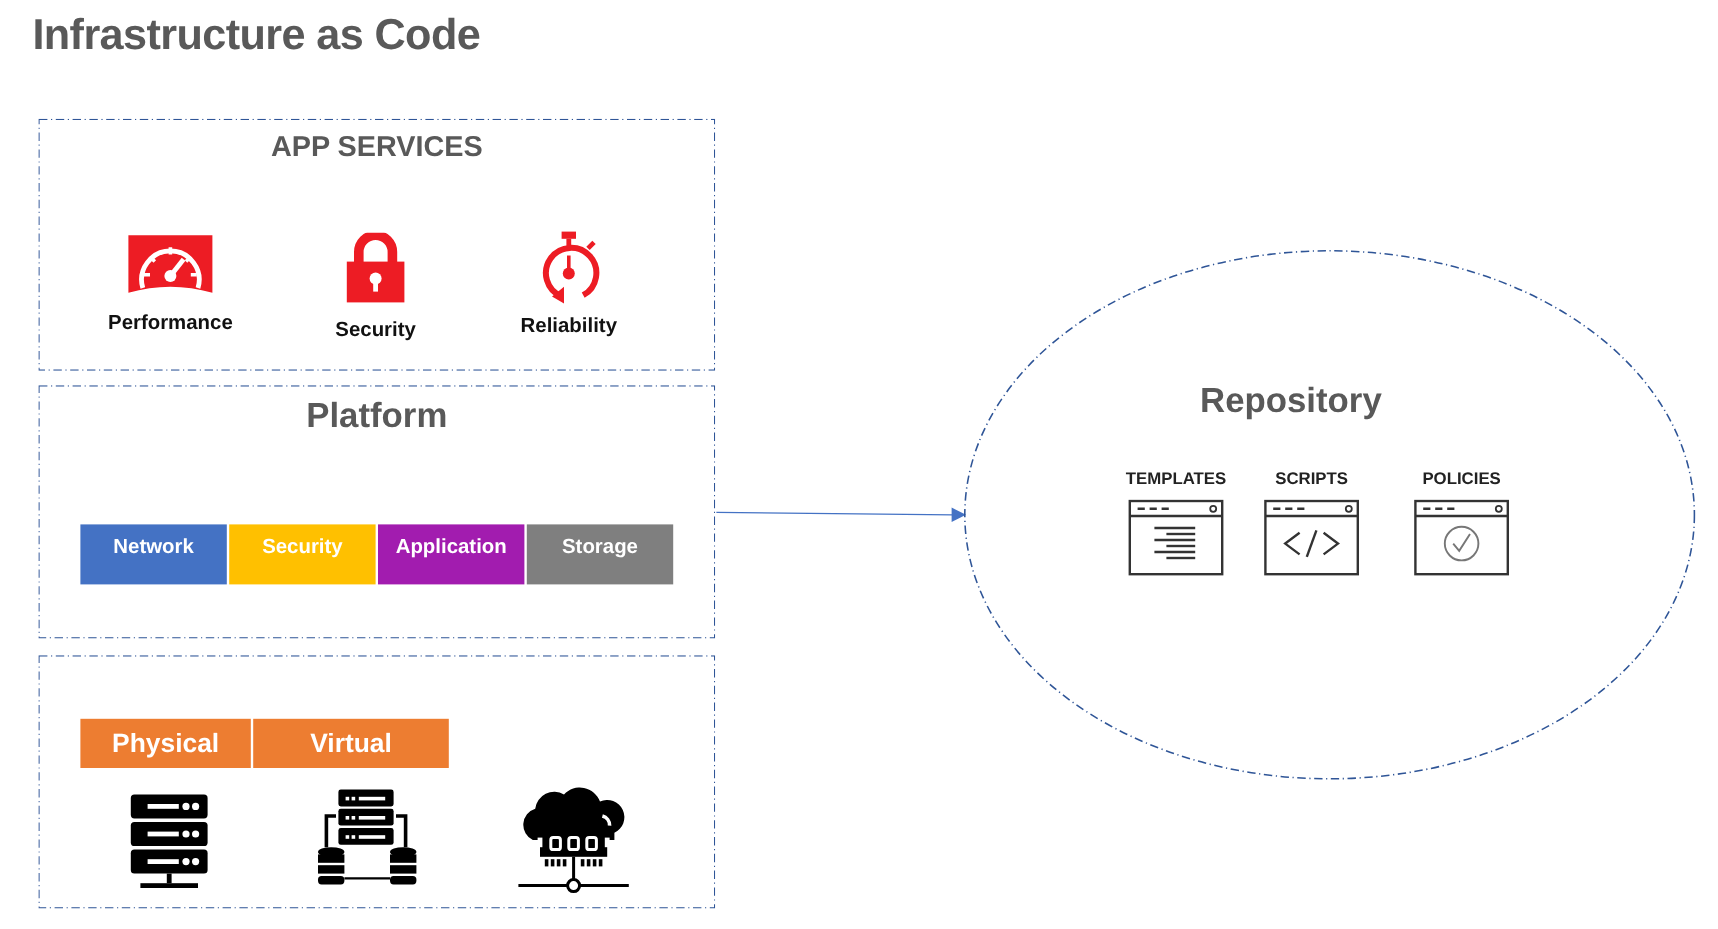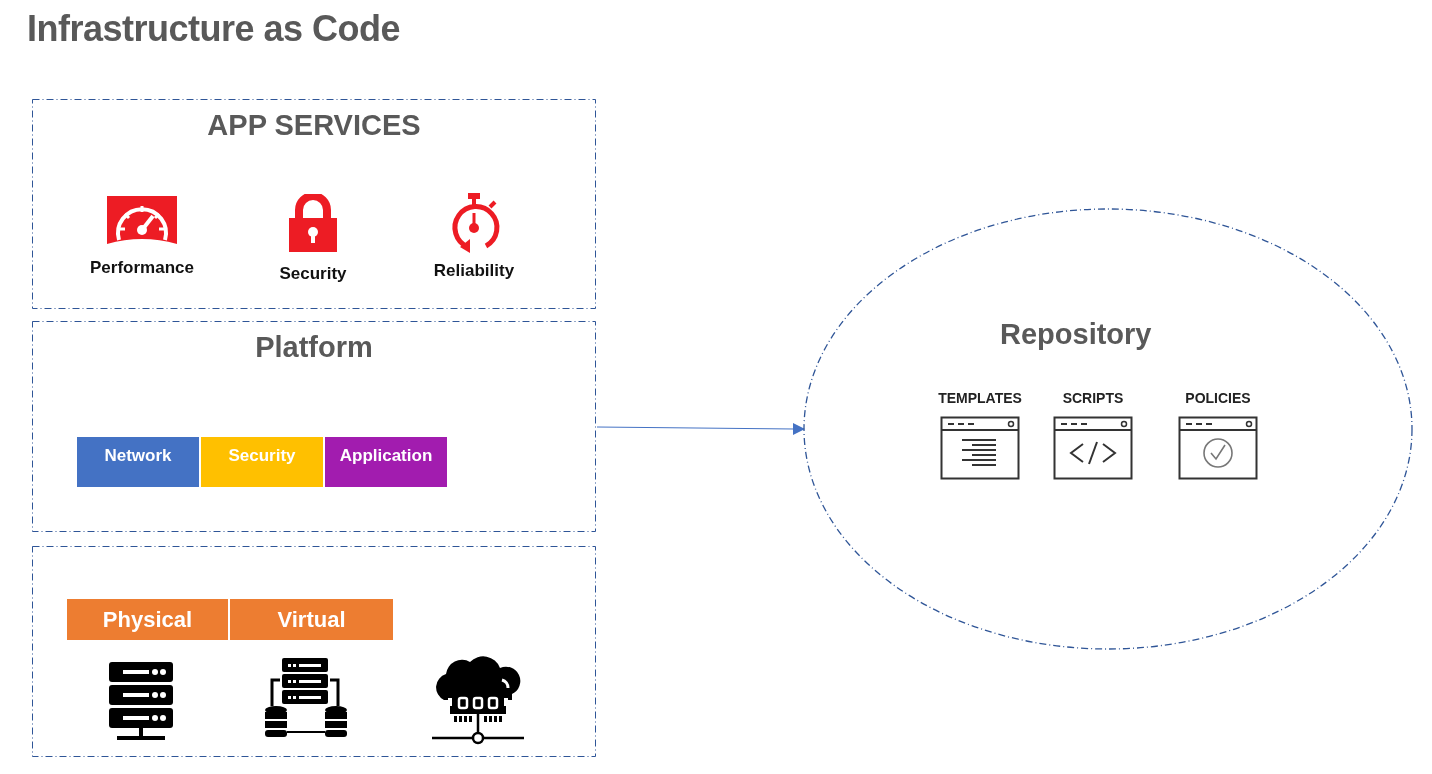--- a/index.html
+++ b/index.html
@@ -29,21 +29,21 @@
 </style>
 </head>
 <body>
 
 <div class="title">Infrastructure as Code</div>
 
 <div class="panel" id="app">
   <svg class="border" width="564" height="210">
     <rect x="0.5" y="0.5" width="563" height="209" fill="none" stroke="#2f5597" stroke-width="1" stroke-dasharray="7,3,1,3"></rect>
   </svg>
-  <div class="panel-title" style="top:10px;font-size:29px;">APP SERVICES</div>
+  <div class="panel-title" style="top:10px;font-size:24px;">APP SERVICES</div>
 
   <div class="svc" style="left:40px;top:95px;">
     <svg width="74" height="54" viewBox="0 0 74 54">
       <path d="M2 2 H72 V50 Q37 40 2 50 Z" fill="#ed1c24"></path>
       <path d="M14 46 A24 24 0 1 1 60 46" fill="none" stroke="#fff" stroke-width="4"></path>
       <line x1="37" y1="12" x2="37" y2="18" stroke="#fff" stroke-width="3"></line>
       <line x1="20" y1="20" x2="24" y2="24" stroke="#fff" stroke-width="3"></line>
       <line x1="54" y1="20" x2="50" y2="24" stroke="#fff" stroke-width="3"></line>
       <line x1="15" y1="35" x2="20" y2="35" stroke="#fff" stroke-width="3"></line>
       <line x1="59" y1="35" x2="54" y2="35" stroke="#fff" stroke-width="3"></line>
@@ -75,33 +75,34 @@
     </svg>
     <div class="lbl" style="margin-top:2px;">Reliability</div>
   </div>
 </div>
 
 <div class="panel" id="platform">
   <svg class="border" width="564" height="211">
     <rect x="0.5" y="0.5" width="563" height="210" fill="none" stroke="#2f5597" stroke-width="1" stroke-dasharray="7,3,1,3"></rect>
   </svg>
   <div class="panel-title" style="top:10px;font-size:29px;">Platform</div>
-  <div class="blocks" style="left:45px;top:116px;">
+  <div class="blocks" style="left:35px;top:116px;">
     <div class="blk" style="width:122px;background:#4472c4;">Network</div>
     <div class="blk" style="width:122px;background:#ffc000;">Security</div>
     <div class="blk" style="width:122px;background:#a21caf;">Application</div>
+    <div class="blk" style="width:122px;background:#7f7f7f;margin-right:0;">Storage</div>
   </div>
 </div>
 
 <div class="panel" id="infra">
   <svg class="border" width="564" height="211">
     <rect x="0.5" y="0.5" width="563" height="210" fill="none" stroke="#2f5597" stroke-width="1" stroke-dasharray="7,3,1,3"></rect>
   </svg>
   <div class="blocks" style="left:35px;top:53px;">
-    <div class="oblk" style="width:161px;">Physical</div>
+    <div class="oblk" style="width:142px;">Physical</div>
     <div class="oblk" style="width:163px;">Virtual</div>
   </div>
 
   <svg style="position:absolute;left:75px;top:114px;" width="70" height="84" viewBox="0 0 70 84">
     <rect x="2" y="2" width="64" height="20" rx="3" fill="#000"></rect>
     <rect x="2" y="25" width="64" height="20" rx="3" fill="#000"></rect>
     <rect x="2" y="48" width="64" height="20" rx="3" fill="#000"></rect>
     <g fill="#fff">
       <rect x="16" y="10" width="26" height="4"></rect>
         <circle cx="48" cy="12" r="3"></circle>

